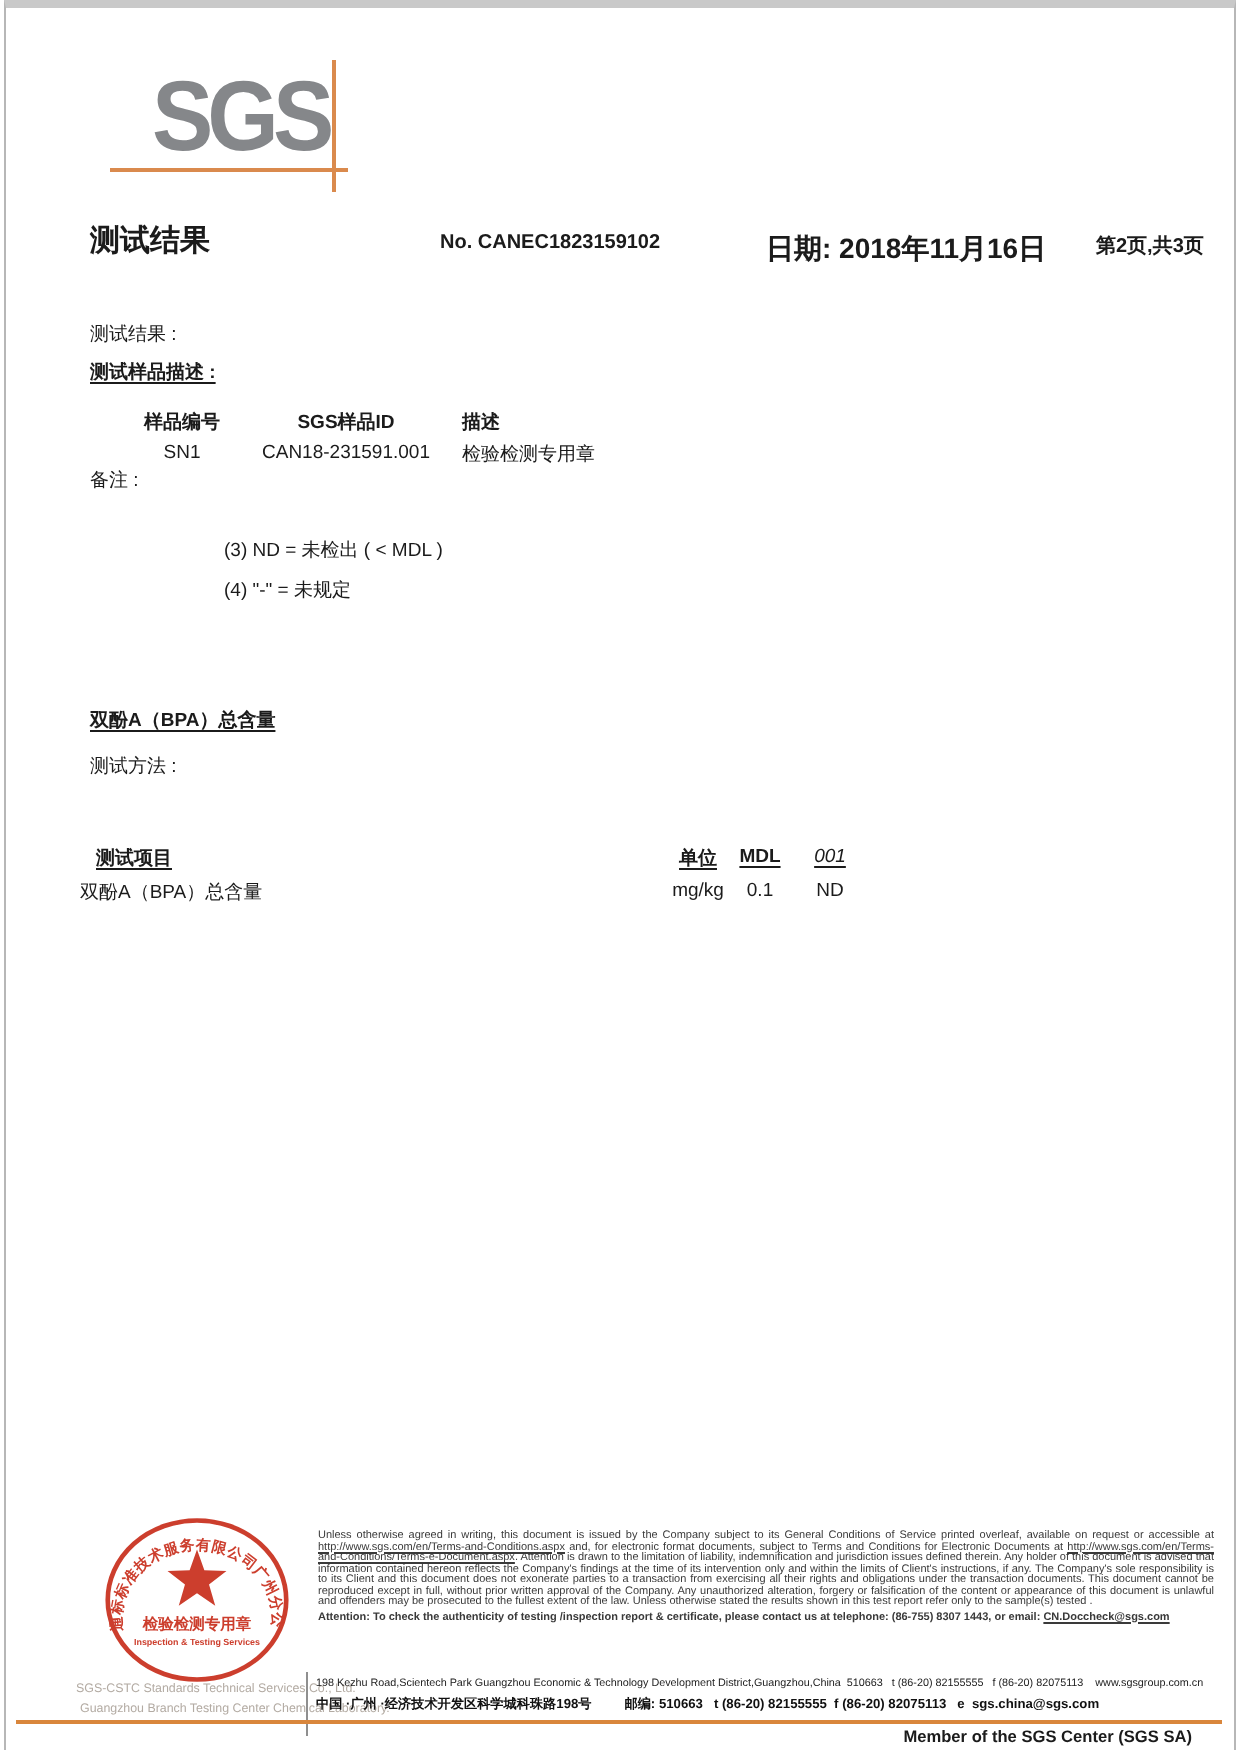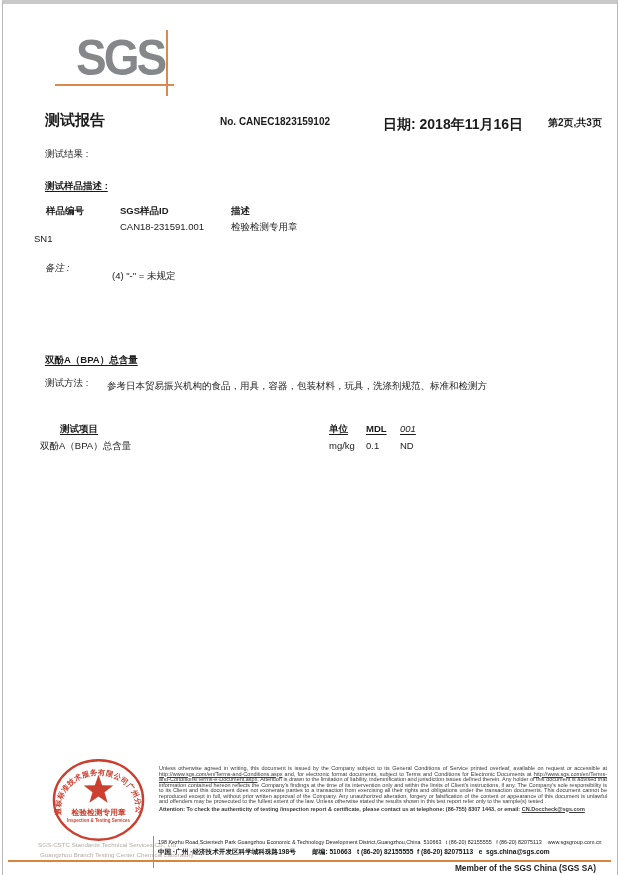--- a/index.html
+++ b/index.html
@@ -17,24 +17,24 @@
   .crop-v { left:166px; top:30px; width:2px; height:66px; background:#da8a4d; }
   .report-title { left:45px; top:111px; font-size:15px; font-weight:bold; }
   .report-no { left:220px; top:116px; font-size:10px; font-weight:bold; }
   .report-date { left:383px; top:116px; font-size:14px; font-weight:bold; }
   .report-page { left:516px; top:116px; font-size:10px; font-weight:bold;margin-left:32px; }
 
   
   .t { font-size:9.5px; }
   .b { font-weight:bold; }
   .u { text-decoration:underline; text-underline-offset:2px; }
-  .results-label { left:45px; top:148px; }
+  .results-label { left:45px; top:161px; }
   .sample-heading { left:45px; top:180px; }
-  .cell { position:absolute; text-align:left; }
-  .notes-label { left:45px; top:262px;font-style:italic; }
+  .cell { position:absolute; text-align:center; }
+  .notes-label { left:45px; top:234px; }
   .notes { left:112px; top:266px; line-height:20px; }
   .analyte-heading { left:45px; top:354px; }
   .method-label { left:45px; top:377px; }
   .method-text { left:107px; top:377px; width:478px; line-height:17.5px; }
   .it { font-style:italic; }
 
   
   .company-gray { color:#b3aba3; font-size:6.2px; white-space:nowrap; }
   .legal { left:159px; top:766px; width:448px; }
   .legal p { margin:0; font-size:5.5px; line-height:5.5px; text-align:justify; color:#3a3a3a; }
@@ -50,48 +50,48 @@
 </style>
 </head>
 <body>
 
 <div class="page-border"></div>
 
 <div class="abs logo">SGS</div>
 <div class="abs crop-h"></div>
 <div class="abs crop-v"></div>
 
-<div class="abs report-title">测试报告</div>
+<div class="abs report-title">测试结果</div>
 <div class="abs report-no">No. CANEC1823159102</div>
 <div class="abs report-date">日期: 2018年11月16日</div>
 <div class="abs report-page">第2页,共3页</div>
 
 <div class="abs t results-label">测试结果 :</div>
 <div class="abs t b u sample-heading">测试样品描述 :</div>
 
 <div class="cell t b" style="left:46px; top:205px; width:90px;">样品编号</div>
 <div class="cell t b" style="left:120px; top:205px; width:106px;">SGS样品ID</div>
 <div class="cell t b" style="left:231px; top:205px; text-align:left;">描述</div>
-<div class="cell t" style="left:34px; top:221px; width:90px;margin-top:12px;">SN1</div>
+<div class="cell t" style="left:46px; top:221px; width:90px;">SN1</div>
 <div class="cell t" style="left:120px; top:221px; width:106px;">CAN18-231591.001</div>
 <div class="cell t" style="left:231px; top:221px; text-align:left;">检验检测专用章</div>
 
 <div class="abs t notes-label">备注 :</div>
 <div class="abs t notes">
+  <div>(3) ND = 未检出 ( &lt; MDL )</div>
   <div>(4) "-" = 未规定</div>
 </div>
 
 <div class="abs t b u analyte-heading">双酚A（BPA）总含量</div>
 
 <div class="abs t method-label">测试方法 :</div>
 <div class="abs t method-text">
-  <div>参考日本贸易振兴机构的食品，用具，容器，包装材料，玩具，洗涤剂规范、标准和检测方</div>
 </div>
 
-<div class="cell t b u" style="left:48px; top:423px; text-align:left;margin-left:12px;">测试项目</div>
+<div class="cell t b u" style="left:48px; top:423px; text-align:left;">测试项目</div>
 <div class="cell t b u" style="left:329px; top:423px; width:40px;">单位</div>
 <div class="cell t b u" style="left:366px; top:423px; width:28px;">MDL</div>
 <div class="cell t u it" style="left:400px; top:423px; width:30px;">001</div>
 <div class="cell t" style="left:40px; top:440px; text-align:left;">双酚A（BPA）总含量</div>
 <div class="cell t" style="left:329px; top:440px; width:40px;">mg/kg</div>
 <div class="cell t" style="left:366px; top:440px; width:28px;">0.1</div>
 <div class="cell t" style="left:400px; top:440px; width:30px;">ND</div>
 
 <svg class="abs stamp" width="97" height="88" viewBox="0 0 100 90" style="opacity:0.93;">
   <ellipse cx="50" cy="45" rx="46" ry="41" fill="none" stroke="#c9301e" stroke-width="2.4"></ellipse>
@@ -109,13 +109,13 @@
 
 <div class="abs legal">
   <p><span>Unless otherwise agreed in writing, this document is issued by the Company subject to its General Conditions of Service printed overleaf, available on request or accessible at </span><a>http://www.sgs.com/en/Terms-and-Conditions.aspx</a><span> and, for electronic format documents, subject to Terms and Conditions for Electronic Documents at </span><a>http://www.sgs.com/en/Terms-and-Conditions/Terms-e-Document.aspx</a><span>. Attention is drawn to the limitation of liability, indemnification and jurisdiction issues defined therein. Any holder of this document is advised that information contained hereon reflects the Company's findings at the time of its intervention only and within the limits of Client's instructions, if any. The Company's sole responsibility is to its Client and this document does not exonerate parties to a transaction from exercising all their rights and obligations under the transaction documents. This document cannot be reproduced except in full, without prior written approval of the Company. Any unauthorized alteration, forgery or falsification of the content or appearance of this document is unlawful and offenders may be prosecuted to the fullest extent of the law. Unless otherwise stated the results shown in this test report refer only to the sample(s) tested .</span></p>
   <p class="attention"><span>Attention: To check the authenticity of testing /inspection report &amp; certificate, please contact us at telephone: (86-755) 8307 1443, or email: </span><span class="em">CN.Doccheck@sgs.com</span></p>
 </div>
 
 <div class="abs v-divider"></div>
 <div class="abs addr1">198 Kezhu Road,Scientech Park Guangzhou Economic &amp; Technology Development District,Guangzhou,China  510663   t (86-20) 82155555   f (86-20) 82075113    www.sgsgroup.com.cn</div>
 <div class="abs addr2">中国 ·广州 ·经济技术开发区科学城科珠路198号         邮编: 510663   t (86-20) 82155555  f (86-20) 82075113   e  sgs.china@sgs.com</div>
 <div class="abs orange-rule"></div>
-<div class="abs member">Member of the SGS China (SGS SA)</div>
+<div class="abs member">Member of the SGS Center (SGS SA)</div>
 
 </body></html>

